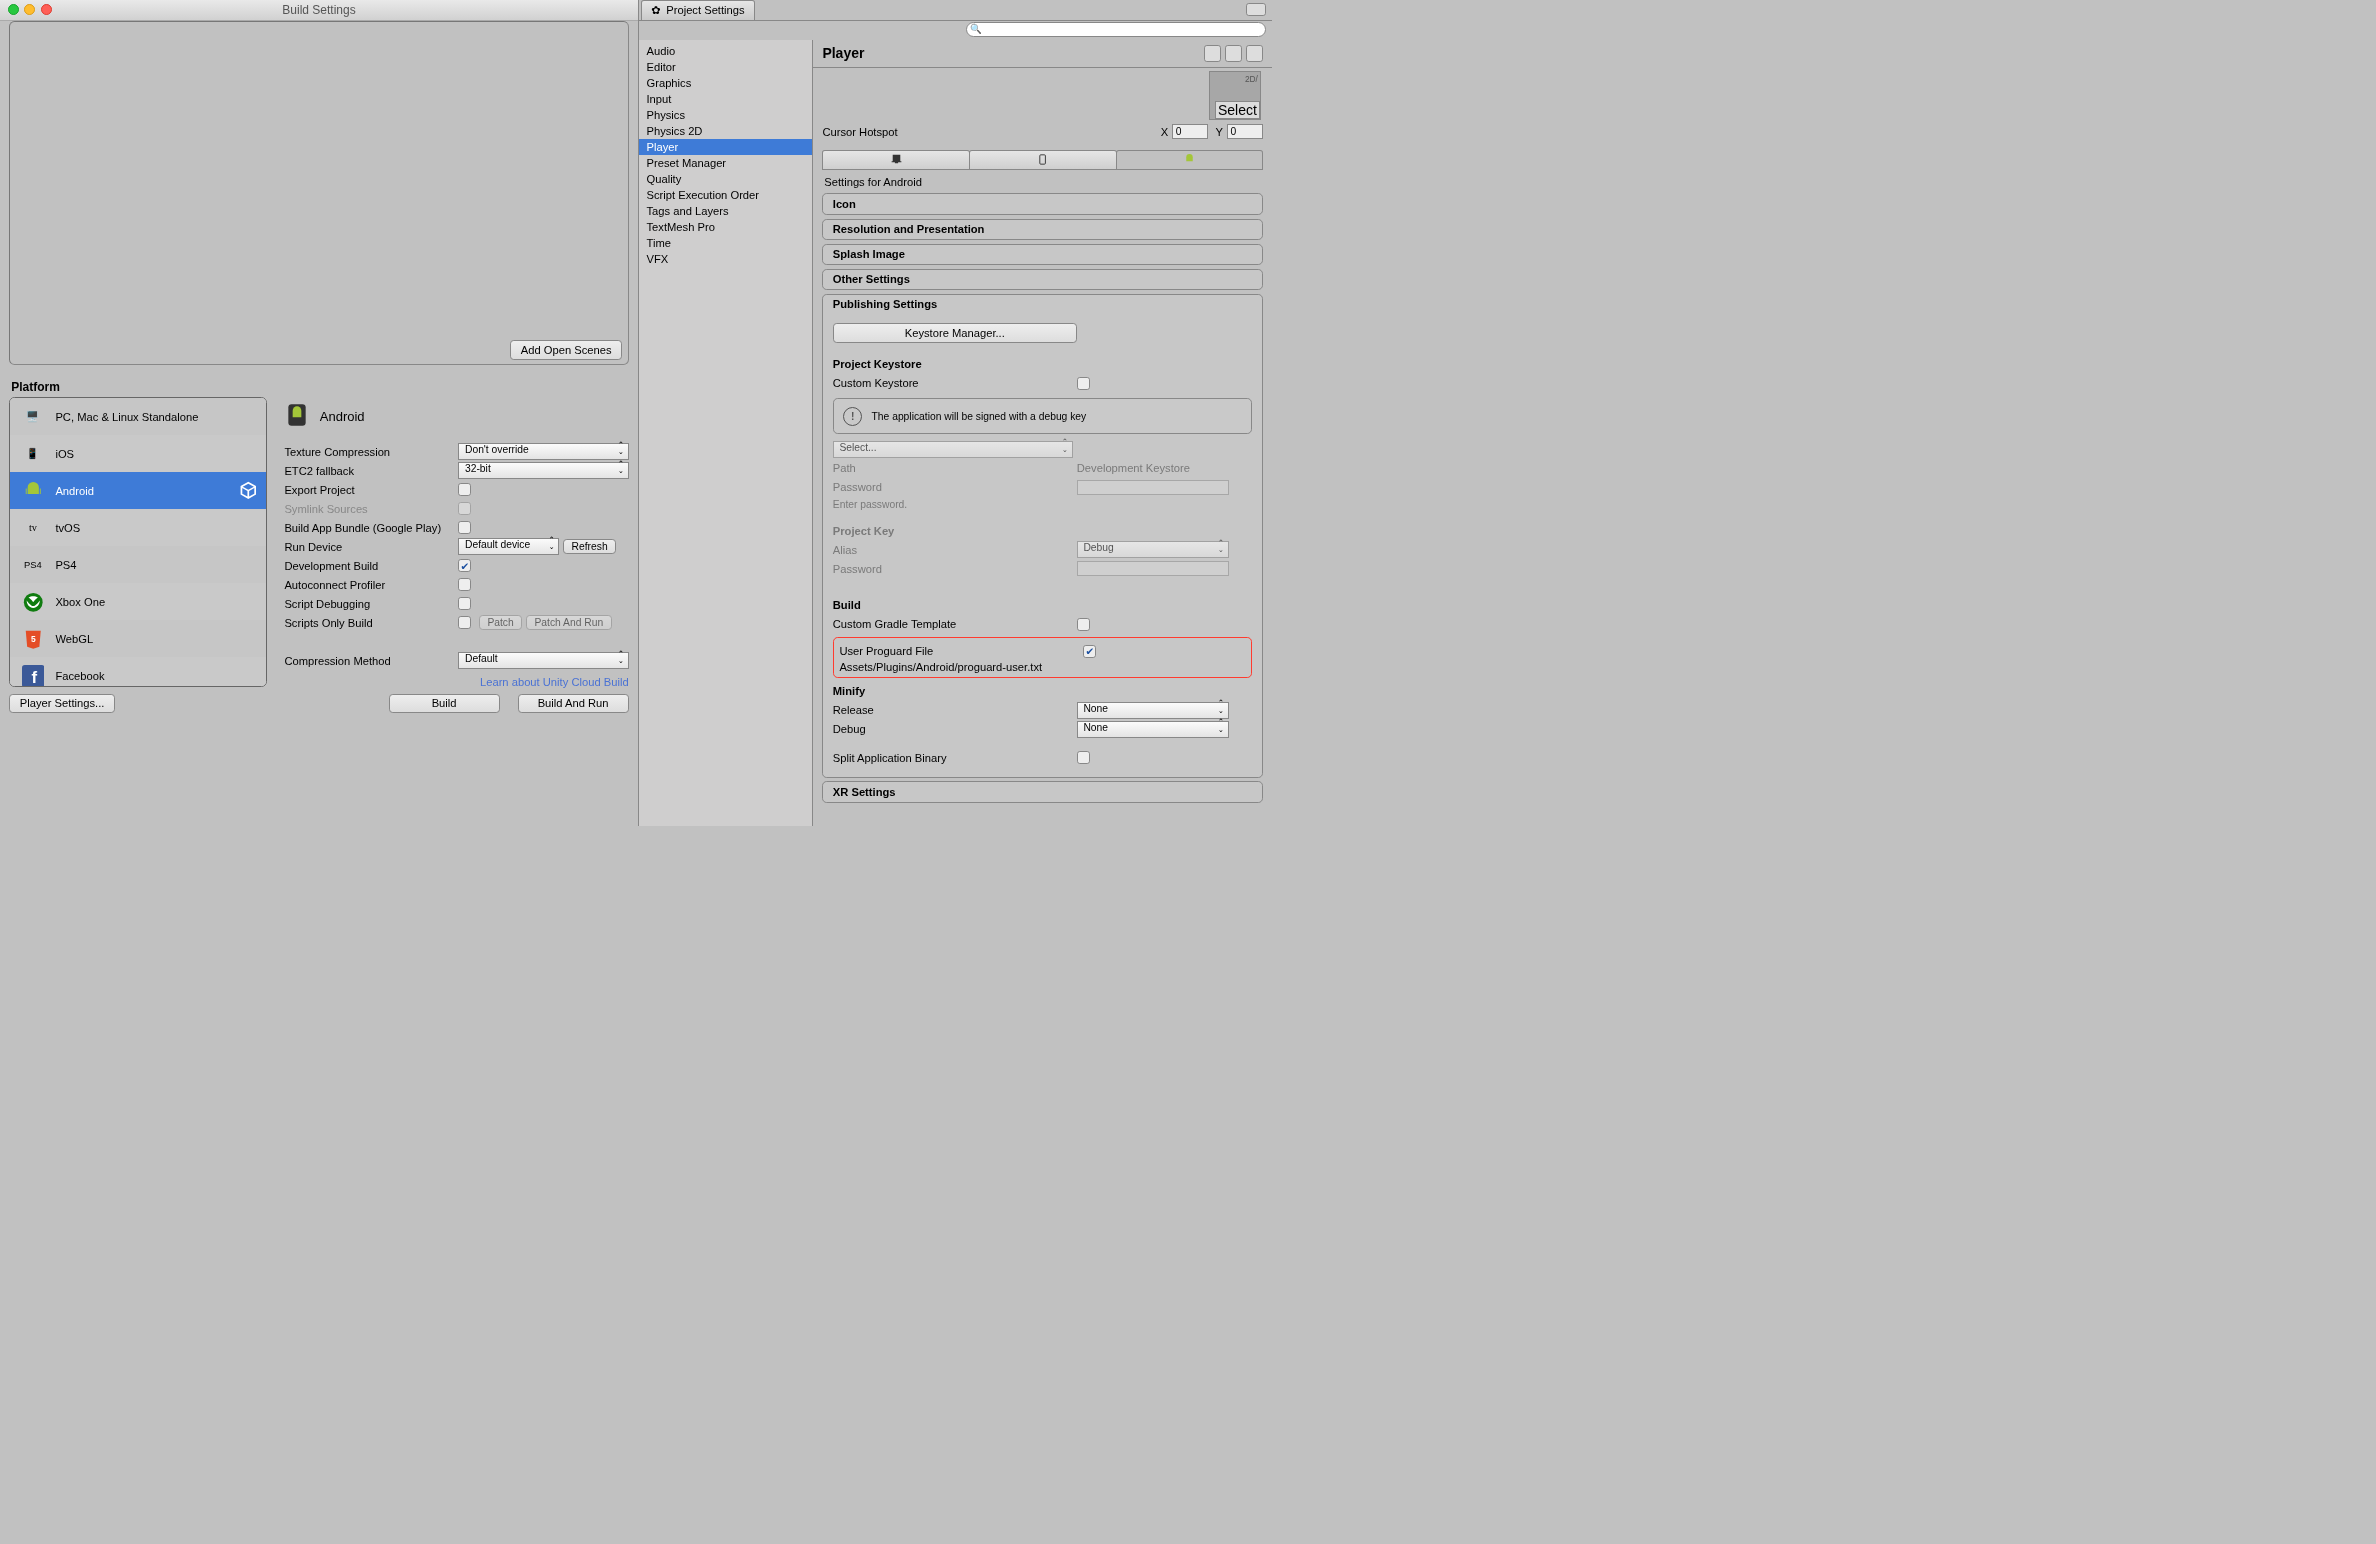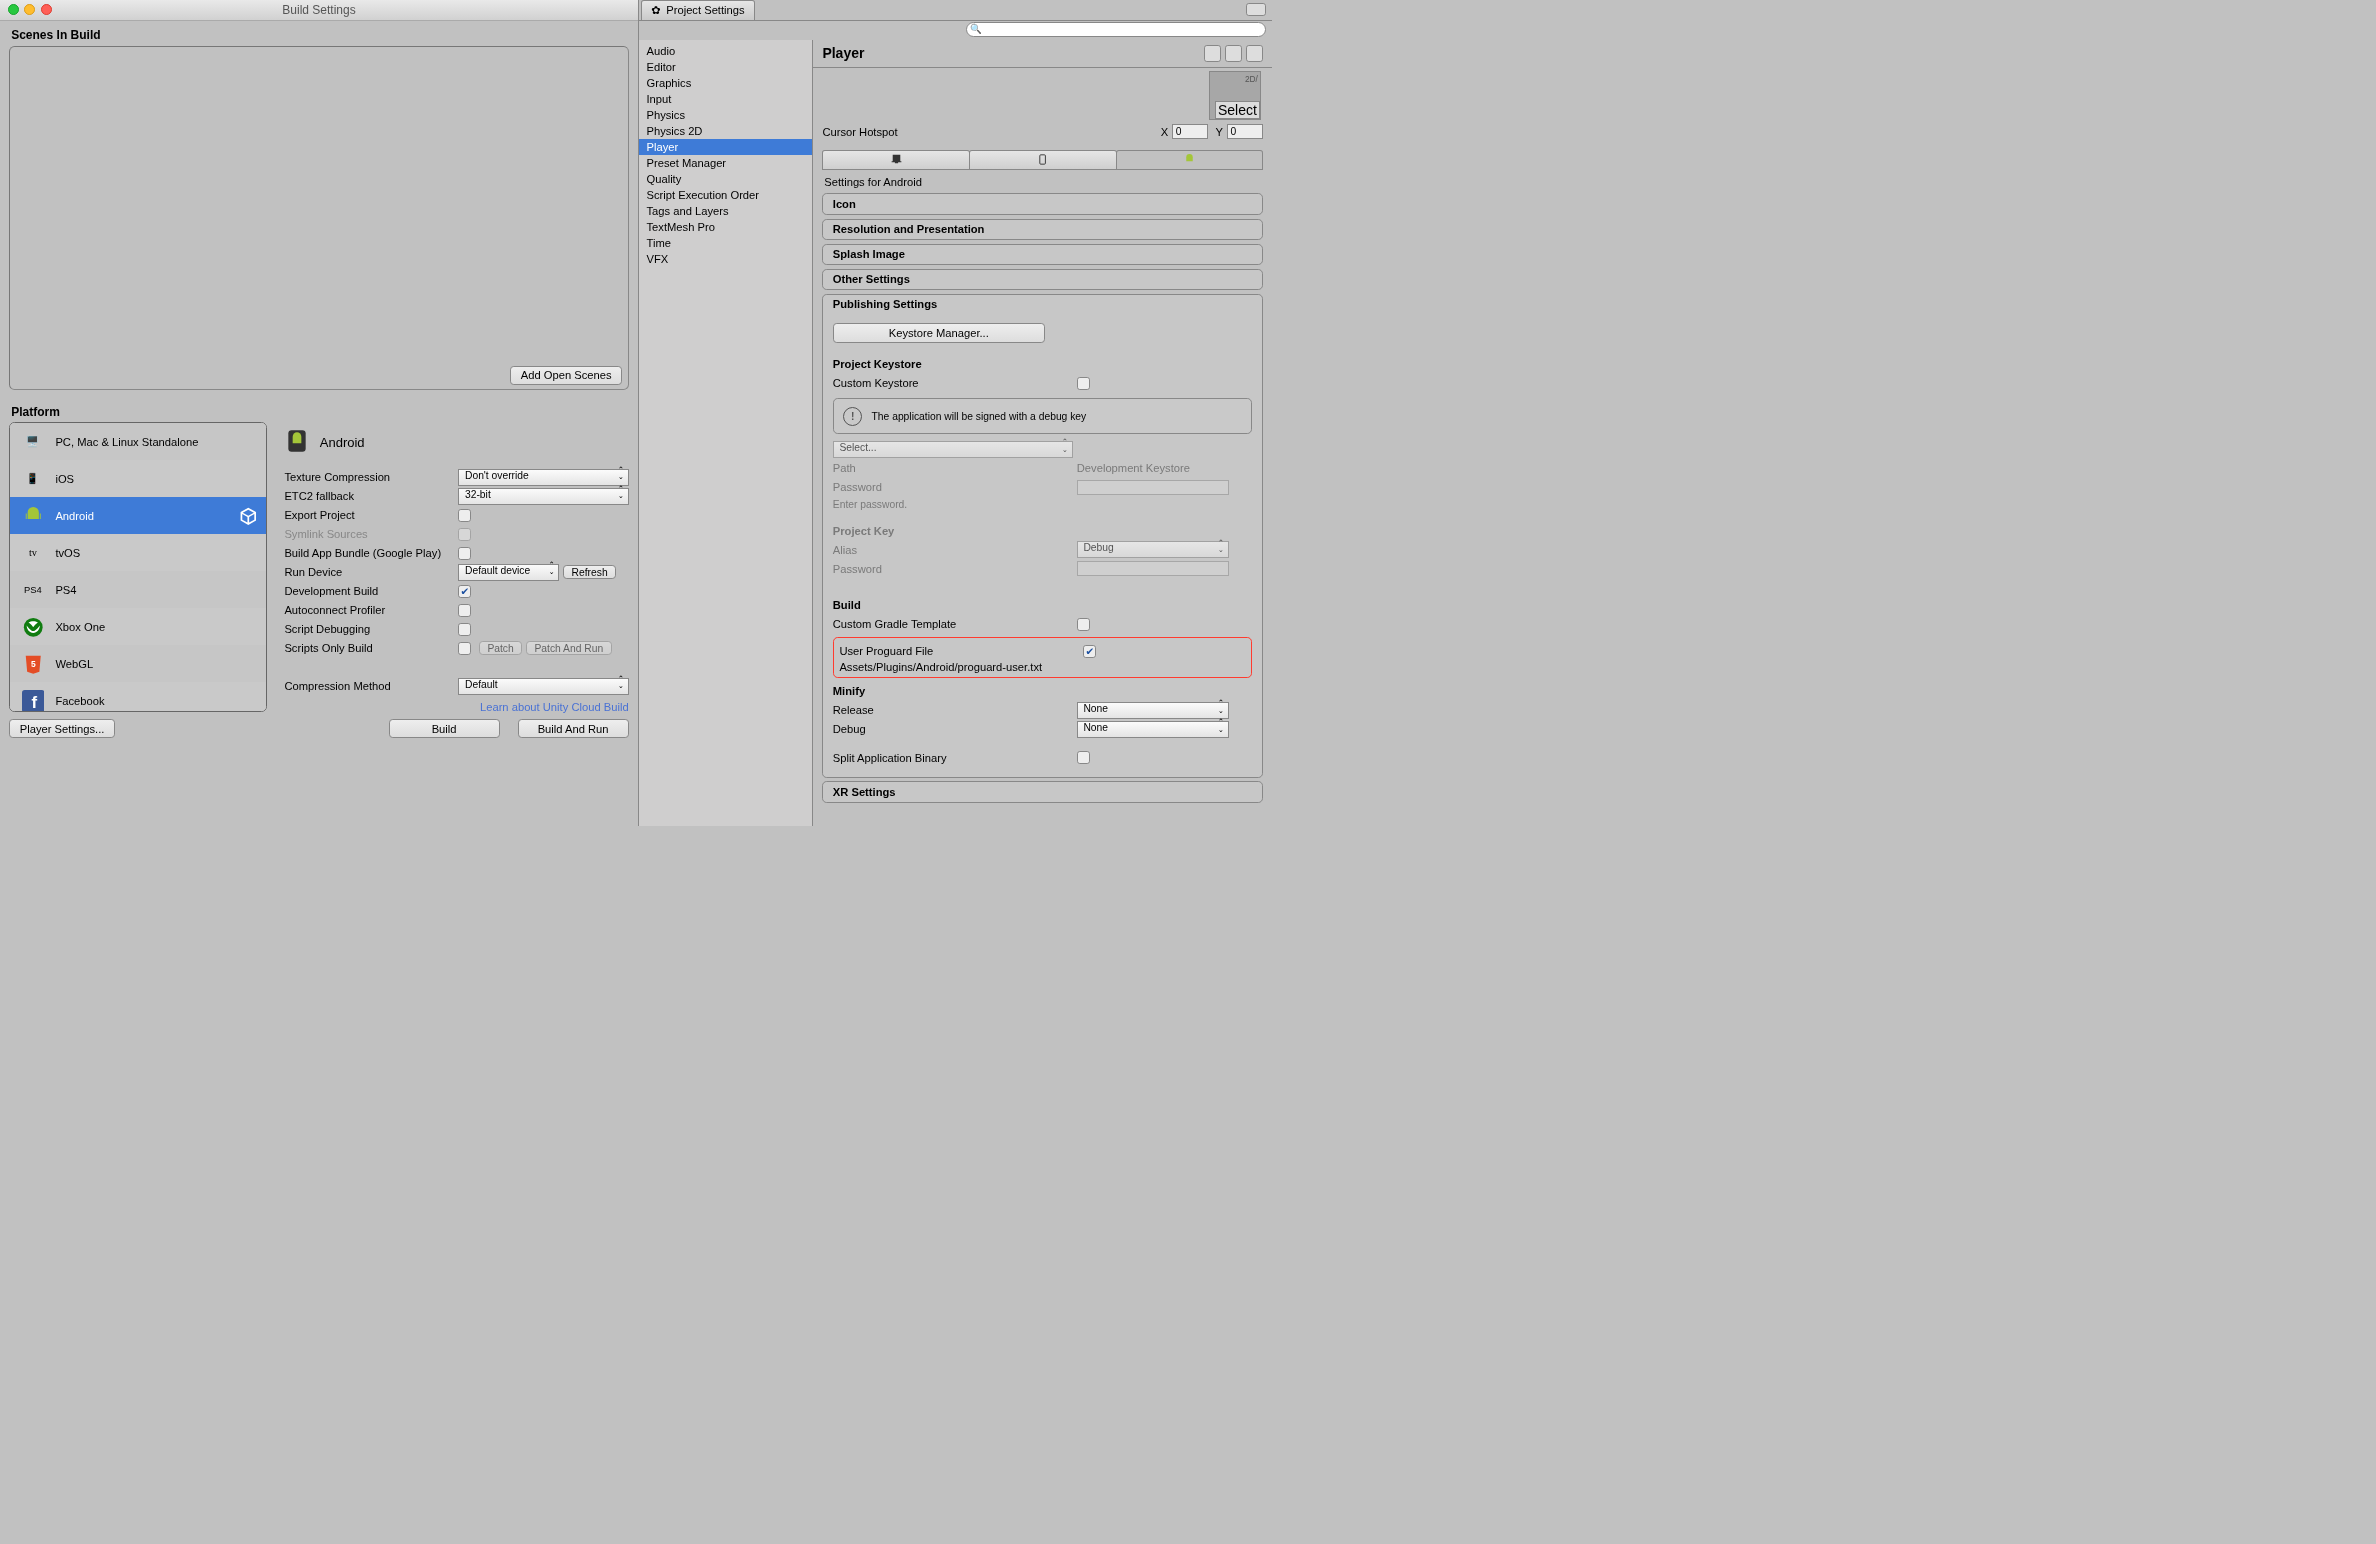--- a/index.html
+++ b/index.html
@@ -71,41 +71,40 @@
   .plat-tab { flex:1; border:0.9px solid #888; border-bottom:none; background:linear-gradient(#e6e6e6,#cfcfcf); display:flex; align-items:center; justify-content:center; font-size:13px; border-radius:2.8px 2.8px 0 0; margin-right:-0.9px; }
   .plat-tab.sel { background:#c1c1c1; }
   .settings-for { padding:5.6px 1.9px; font-size:11.2px; }
   .foldout { border:0.9px solid #888; border-radius:4.7px; margin-bottom:3.7px; background:#c7c7c7; }
   .fold-head { padding:3.7px 9.4px; font-weight:bold; font-size:11.2px; }
   .fold-body { padding:5.6px 9.4px 9.4px; }
   .sub-head { font-weight:bold; font-size:11.2px; margin:7.5px 0 3.7px; }
   .kv { display:flex; align-items:center; height:19px; font-size:11.2px; }
   .kv .k { width:244px; }
   .kv .k.dim { color:#7a7a7a; }
-  .keystore-btn { width:212px; margin:3.7px 0 7.5px 0; }
+  .keystore-btn { width:244px; margin:3.7px 0 7.5px 0; }
   .info-box { border:0.9px solid #888; border-radius:4.7px; background:#c9c9c9; padding:7.5px 9.4px; display:flex; gap:9.4px; align-items:center; font-size:10.3px; margin:5.6px 0; }
   .info-ico { width:19px; height:19px; border:1.9px solid #555; border-radius:50%; display:flex; align-items:center; justify-content:center; font-weight:bold; color:#555; }
   .wide-select { flex:1; max-width:152px; }
   .txt-input { flex:1; max-width:152px; height:15px; border:0.9px solid #888; background:#d8d8d8; }
   .hl-box { border:1.9px solid #ff3b2f; border-radius:4.7px; padding:3.7px 5.6px; margin:3.7px 0 5.6px; }
   .android-ico-svg { width:22.5px; height:22.5px; }
 </style>
 </head>
 <body>
 
 <div class="build-window">
   <div class="titlebar">
     <div class="traffic">
       <div class="dot d-gray"></div>
       <div class="dot d-gray"></div>
       <div class="dot d-gray"></div>
     </div>
     <div class="titlebar-title">Build Settings</div>
   </div>
-  <div class="scenes-label">Scenes In Build</div>
   <div class="scenes-box">
     <div class="scenes-inner"></div>
     <div class="add-scenes-row">
       <span class="btn">Add Open Scenes</span>
     </div>
   </div>
   <div class="platform-label">Platform</div>
   <div class="platform-row">
     <div class="platform-list">
       <div class="plat-item">

